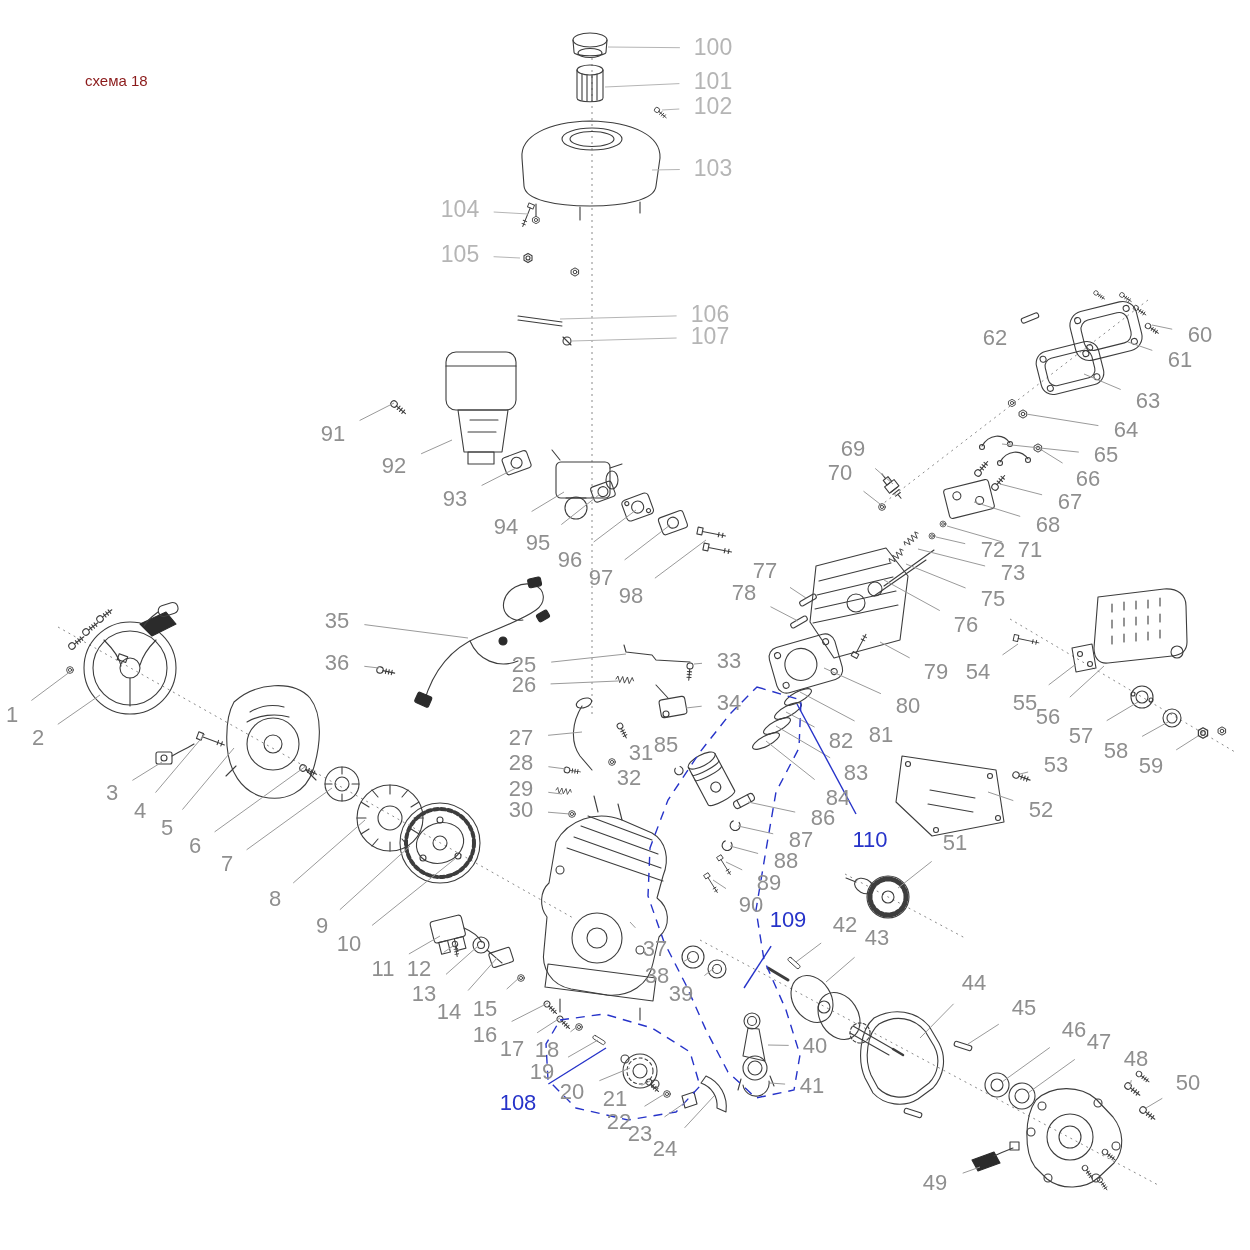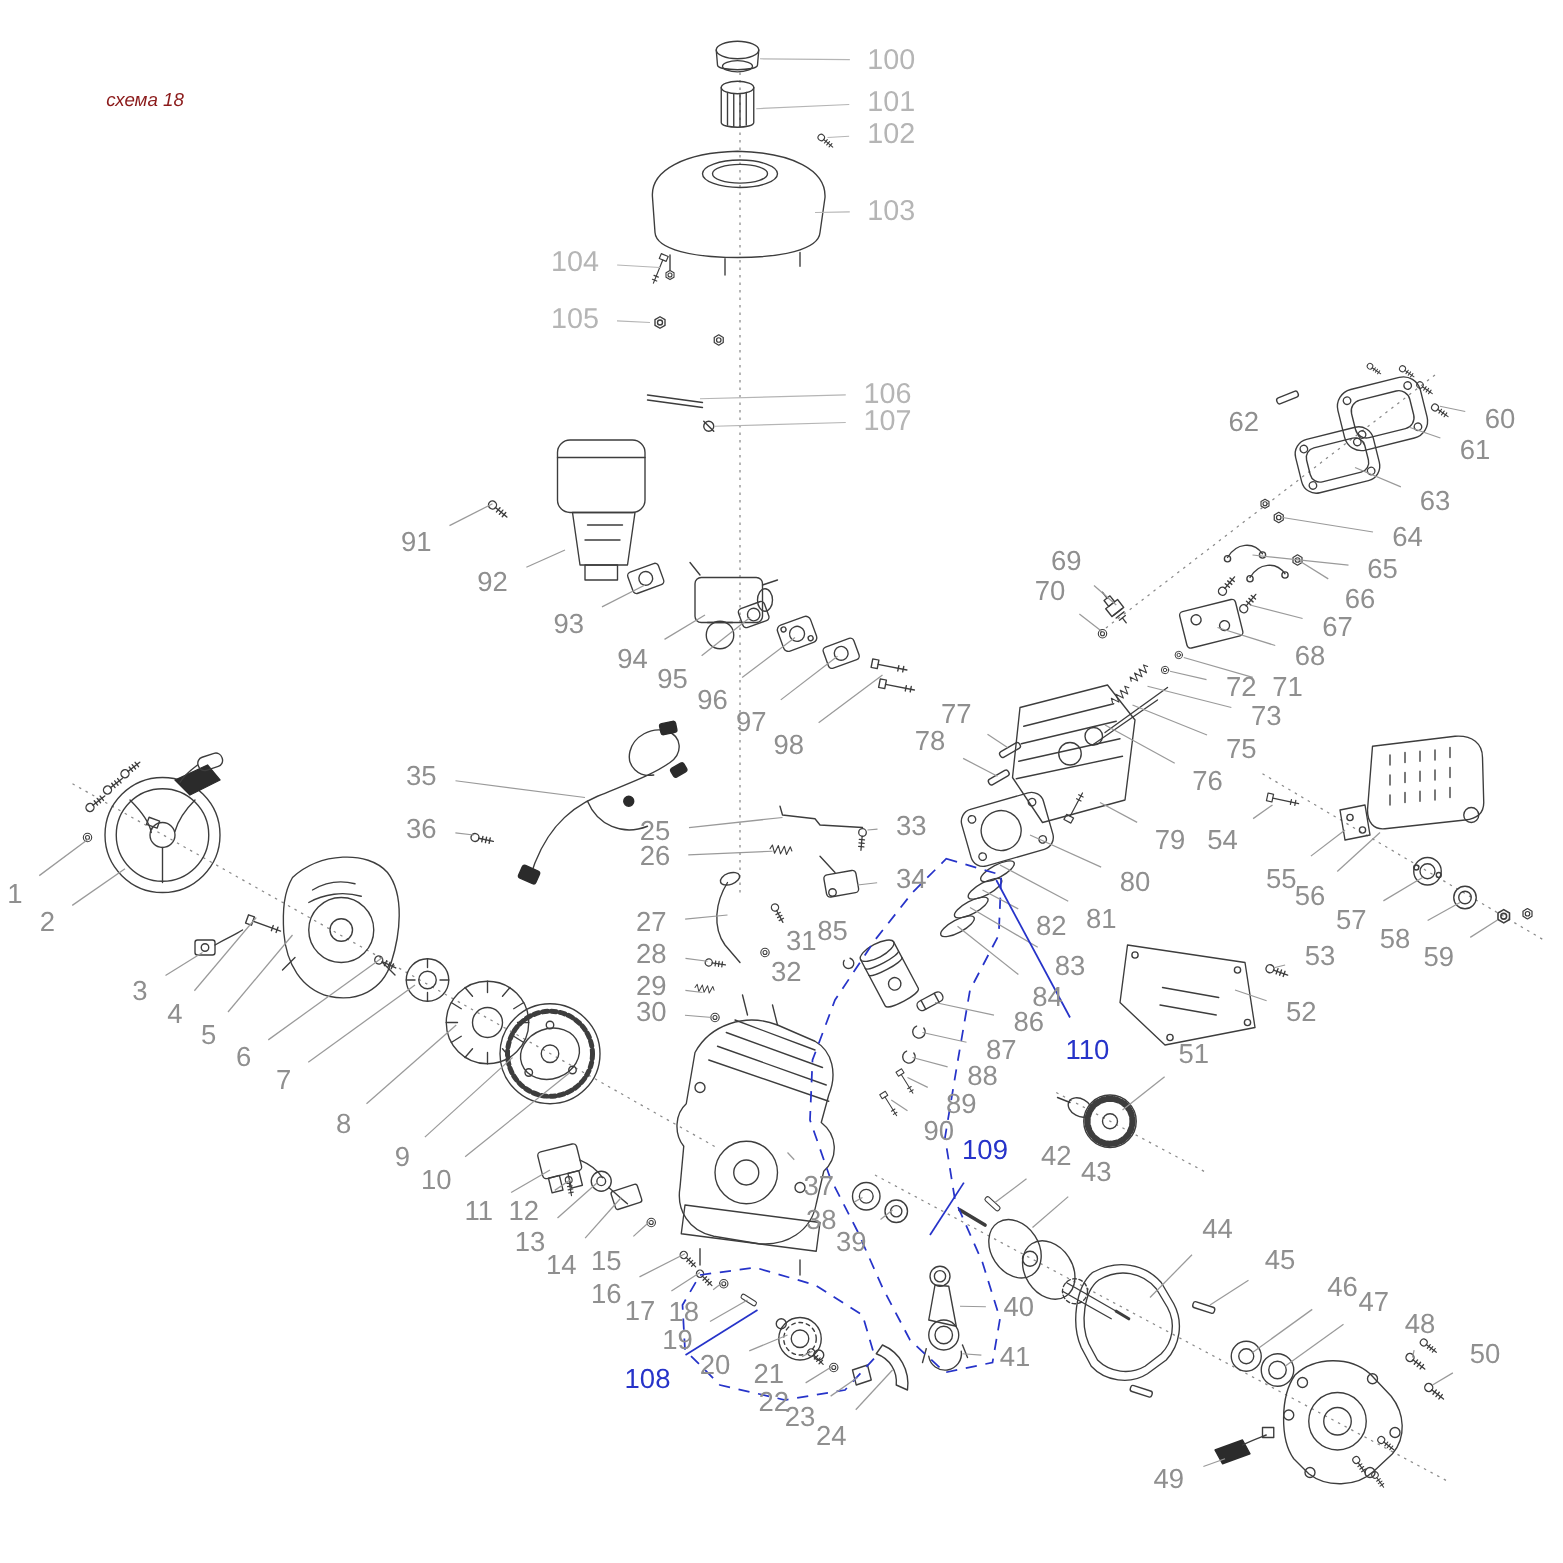--- a/index.html
+++ b/index.html
@@ -1,18 +1,18 @@
 <!DOCTYPE html>
 <html><head>
 <meta charset="utf-8">
 <style>
   html,body{margin:0;padding:0;background:#fff;}
   #page{position:relative;width:1250px;height:1250px;background:#fff;overflow:hidden;
         font-family:"Liberation Sans",sans-serif;}
-  #schema-title{position:absolute;left:85px;top:72px;font-size:15px;color:#8b1a1a;font-style:italic;}
+  #schema-title{position:absolute;left:85px;top:72px;font-size:15px;color:#8b1a1a;}
   #diagram{position:absolute;left:0;top:0;}
   .art,.art *{stroke:#3d3d3d;fill:none;stroke-width:1.1;stroke-linecap:round;stroke-linejoin:round;}
   .art .fill-dark{fill:#2b2b2b;stroke:#2b2b2b;}
   .guide{stroke:#8a8a8a;stroke-width:1;stroke-dasharray:2 4;fill:none;}
   .blue-dash{fill:none;stroke-width:1.4;stroke-dasharray:9 7;}
   .lbl{font:22px "Liberation Sans",sans-serif;}
   .lbl.light{font-size:23px;}
 </style>
 </head>
 <body>

